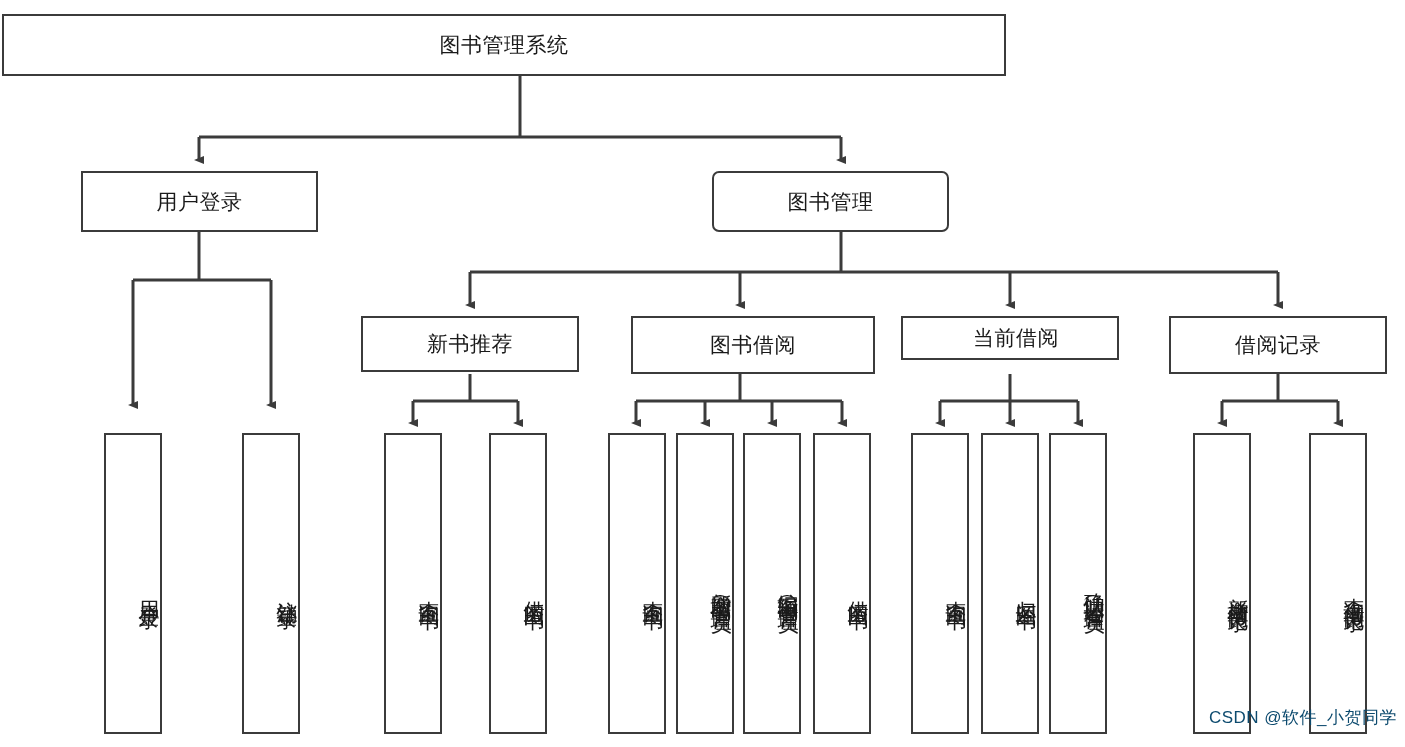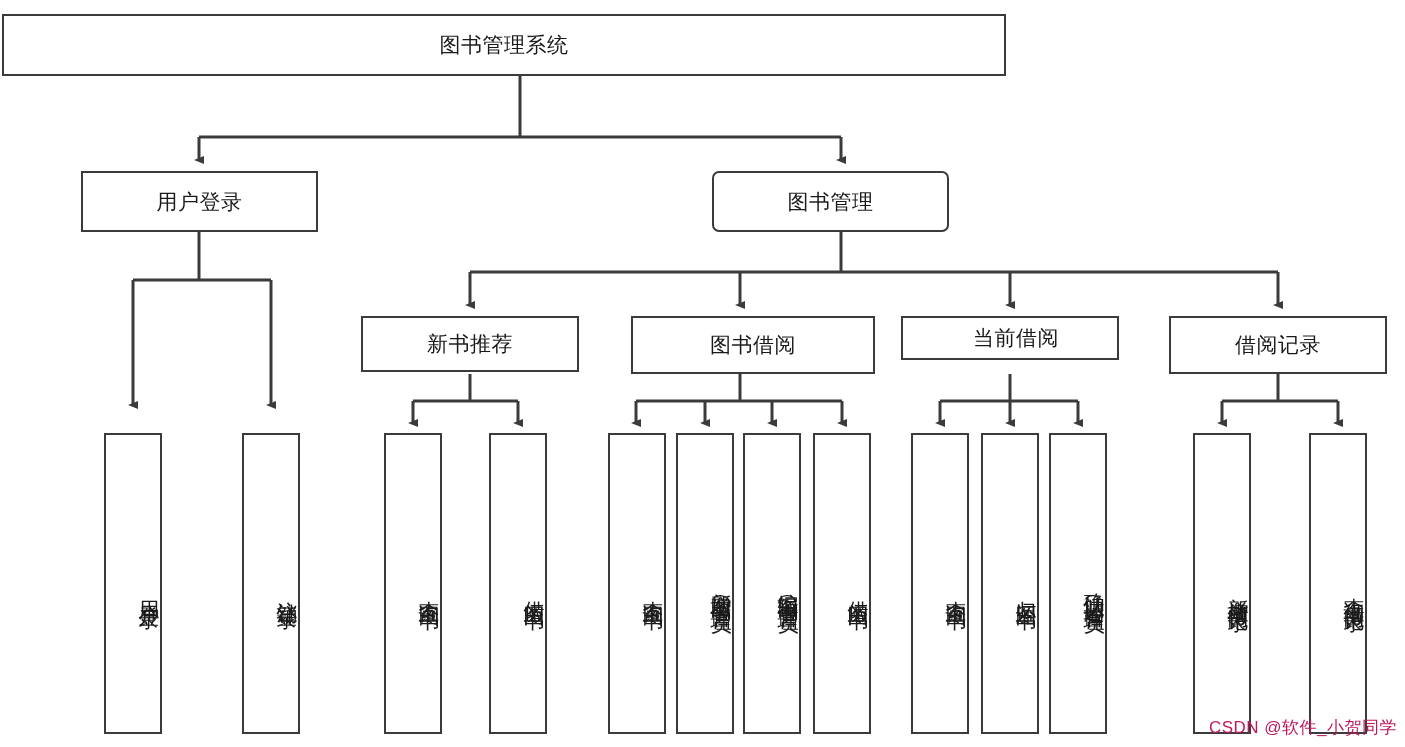--- a/index.html
+++ b/index.html
@@ -50,23 +50,23 @@
     line-height: 1.05;
   }
   .node.vert .vlabel {
     writing-mode: vertical-rl;
     text-orientation: upright;
     white-space: nowrap;
   }
   #watermark {
     position: absolute;
     right: 8px;
-    bottom: 8px;
+    bottom: 18px;
     font-size: 17px;
-    color: #be185d;
+    color: #0c4a6e;
     letter-spacing: 0.5px;
     white-space: nowrap;
     margin-left: 11px;
   }
 </style>
 </head>
 <body>
 
 <div id="diagram-root">
 

